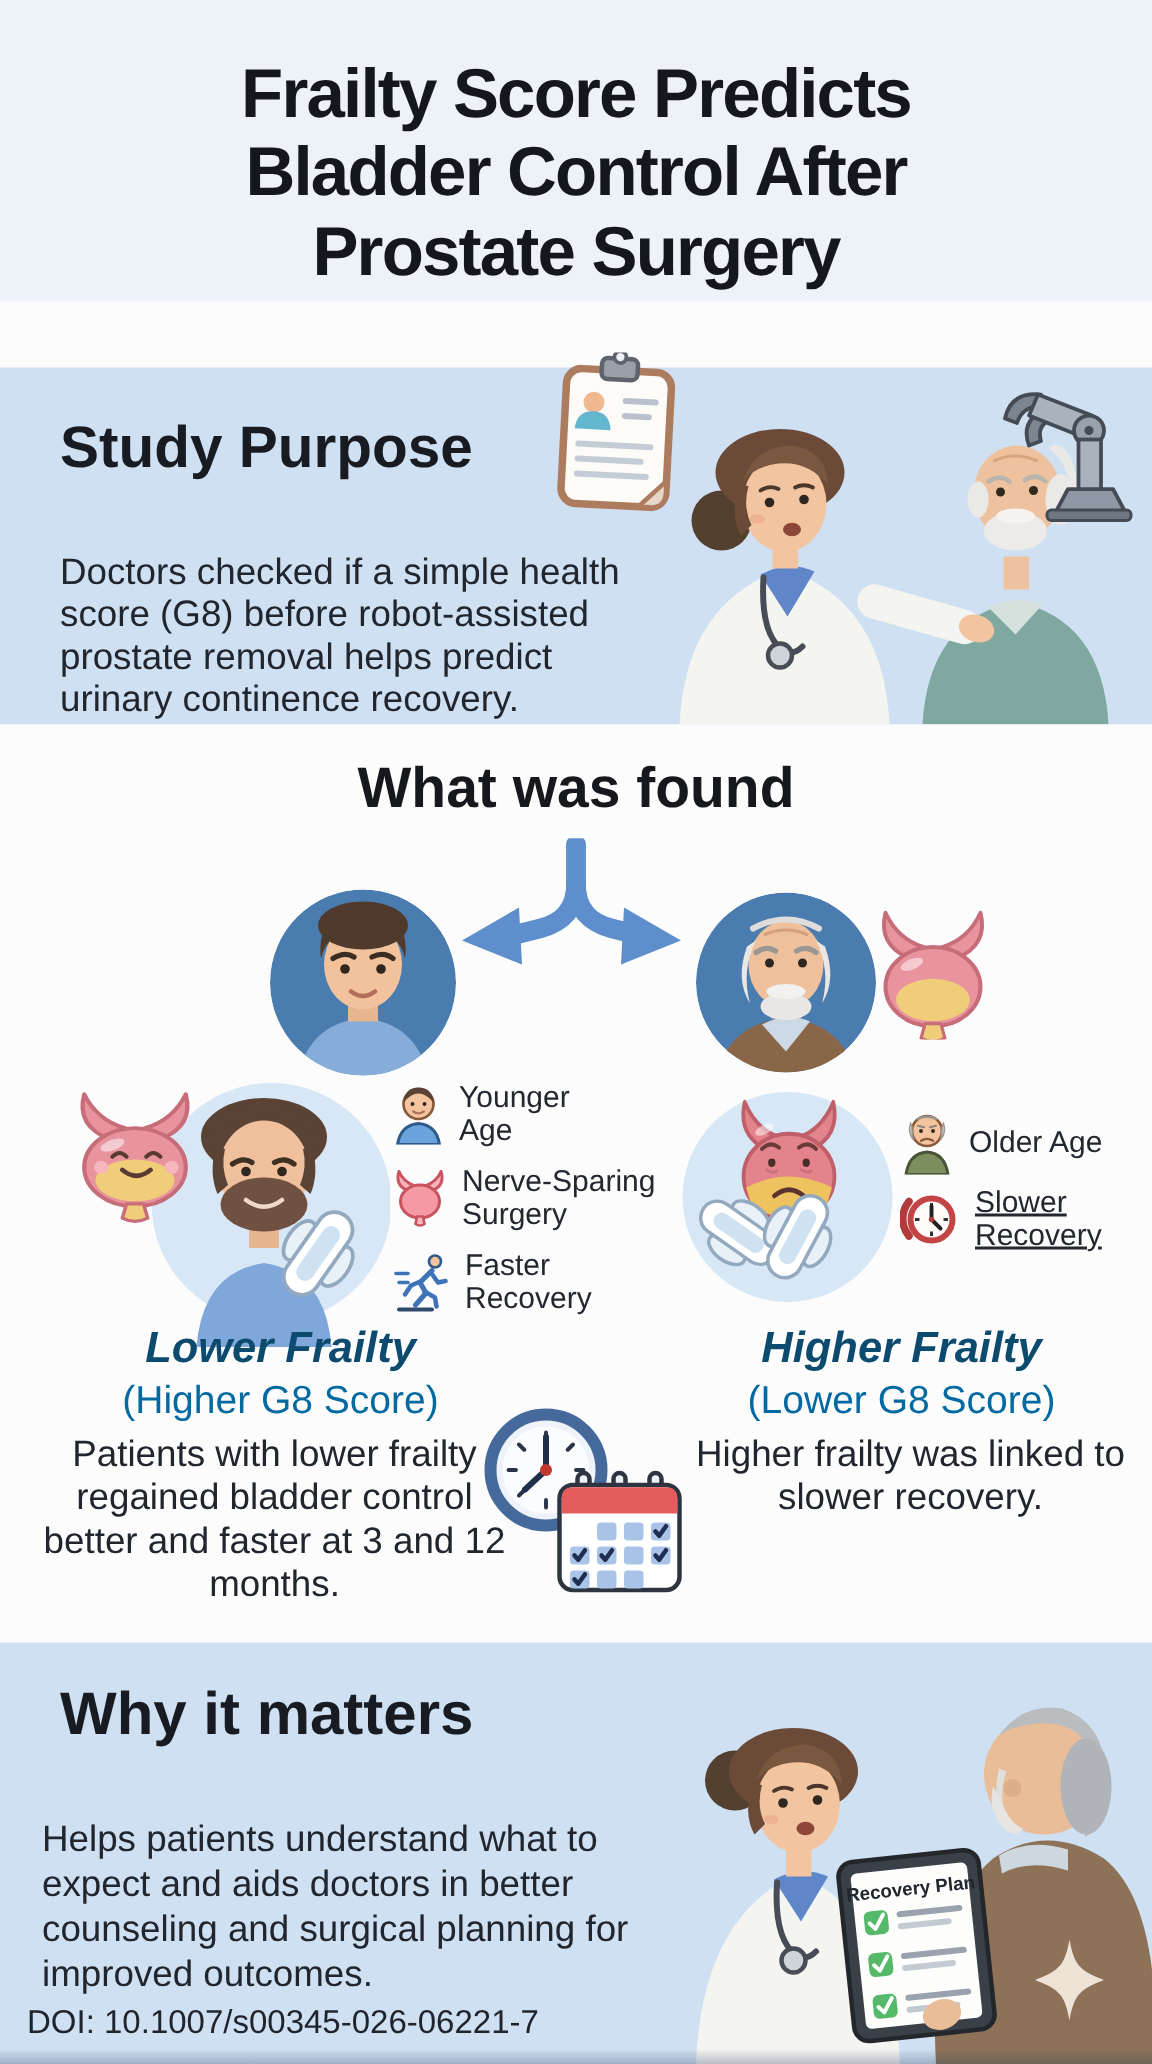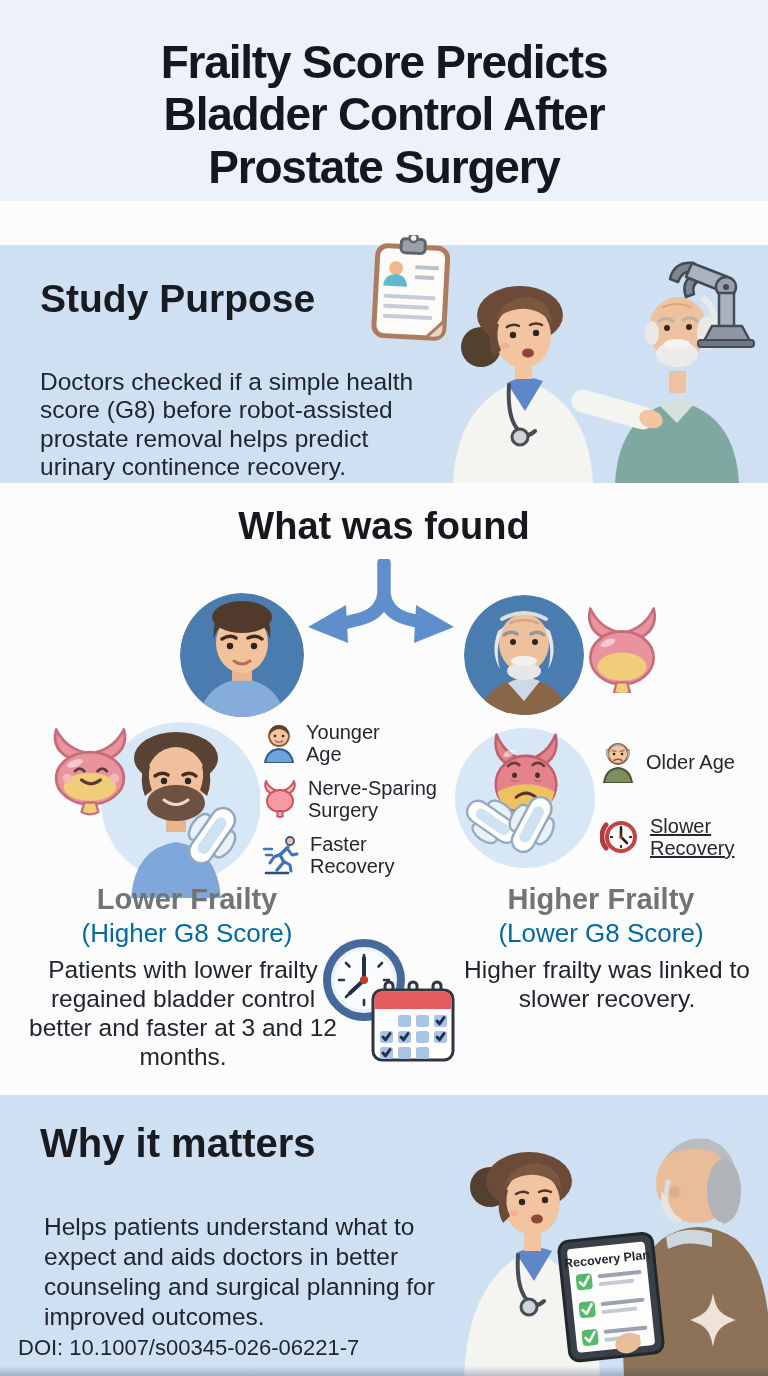--- a/index.html
+++ b/index.html
@@ -20,24 +20,24 @@
     letter-spacing:-1.2px; color:#15171c;
   }
   .sec-head { position:absolute; margin:0; font-weight:bold; color:#181b21; }
   .purpose .sec-head { left:40px; top:32px;  font-size:39px; }
   .matters .sec-head { left:40px; top:26px;  font-size:40px; }
   .find-head { position:absolute; left:0; top:22px; width:768px; margin:0;
     text-align:center; font-size:38px; font-weight:bold; color:#16181d; }
 
   .body-text { position:absolute; font-size:24.5px; line-height:28.5px; color:#20252e; }
   .purpose .body-text { left:40px; top:98px;  width:398px; }
-  .matters .body-text { left:44px; top:92px;  width:410px; line-height:30px; }
+  .matters .body-text { left:28px; top:92px;  width:410px; line-height:30px; }
 
   .col-label { position:absolute; text-align:center; }
-  .col-label .main { font-size:29px; font-weight:bold; color:#737373; }
+  .col-label .main { font-size:29px; font-weight:bold; color:#0c4a6e;font-style:italic; }
   .col-label .sub  { font-size:26px; color:#0369a1; margin-top:2px; }
   .col-body { position:absolute; text-align:center; font-size:24.5px; line-height:29px; color:#20252e; }
 
   .factor-list { position:absolute; display:flex; flex-direction:column; }
   .factor { display:flex; align-items:center; }
   .factor .f-icon { flex:0 0 auto; margin-right:10px; }
   .factor .f-label { font-size:20px; line-height:22px; color:#23272f; }
 
   .doi { position:absolute; left:18px; top:240px; font-size:22px; color:#1e232c; }
   .bottom-shade { position:absolute; left:0; top:1366px; width:768px; height:10px;
@@ -290,21 +290,21 @@
         <ellipse cx="30" cy="24" rx="8" ry="3.5" fill="#ffffff" opacity="0.5" transform="rotate(-22 30 24)"></ellipse>
       </g>
       <g transform="translate(6,96) rotate(-55) scale(0.92)">
         <use href="#pad-shape"></use>
       </g>
       <g transform="translate(78,62) rotate(28) scale(0.95)">
         <use href="#pad-shape"></use>
       </g>
     </svg>
 
-    <div class="factor-list" style="left:600px; top:258px; gap:32px;">
+    <div class="factor-list" style="left:600px; top:258px; gap:8px;">
       <div class="factor">
         <svg class="f-icon" width="36" height="42" viewBox="0 0 36 42">
           <path d="M4,42 Q6,28 18,27 Q30,28 32,42 Z" fill="#7d8f5e" stroke="#4a5538" stroke-width="2"></path>
           <circle cx="18" cy="13" r="10" fill="#f4c49e" stroke="#8a5a3a" stroke-width="1.8"></circle>
           <path d="M8,10 Q8,16 9,19 Q5,14 7,8 Z" fill="#d9d8d4" stroke="#9a9691" stroke-width="1"></path>
           <path d="M28,10 Q28,16 27,19 Q31,14 29,8 Z" fill="#d9d8d4" stroke="#9a9691" stroke-width="1"></path>
           <path d="M12,5 q6,-3 12,0" stroke="#9a9691" stroke-width="1.6" fill="none" stroke-linecap="round"></path>
           <circle cx="14" cy="13" r="1.3" fill="#2f2620"></circle>
           <circle cx="22" cy="13" r="1.3" fill="#2f2620"></circle>
           <path d="M14,19.5 q4,-2.5 8,0" stroke="#8a5a3a" stroke-width="1.6" fill="none" stroke-linecap="round"></path>

